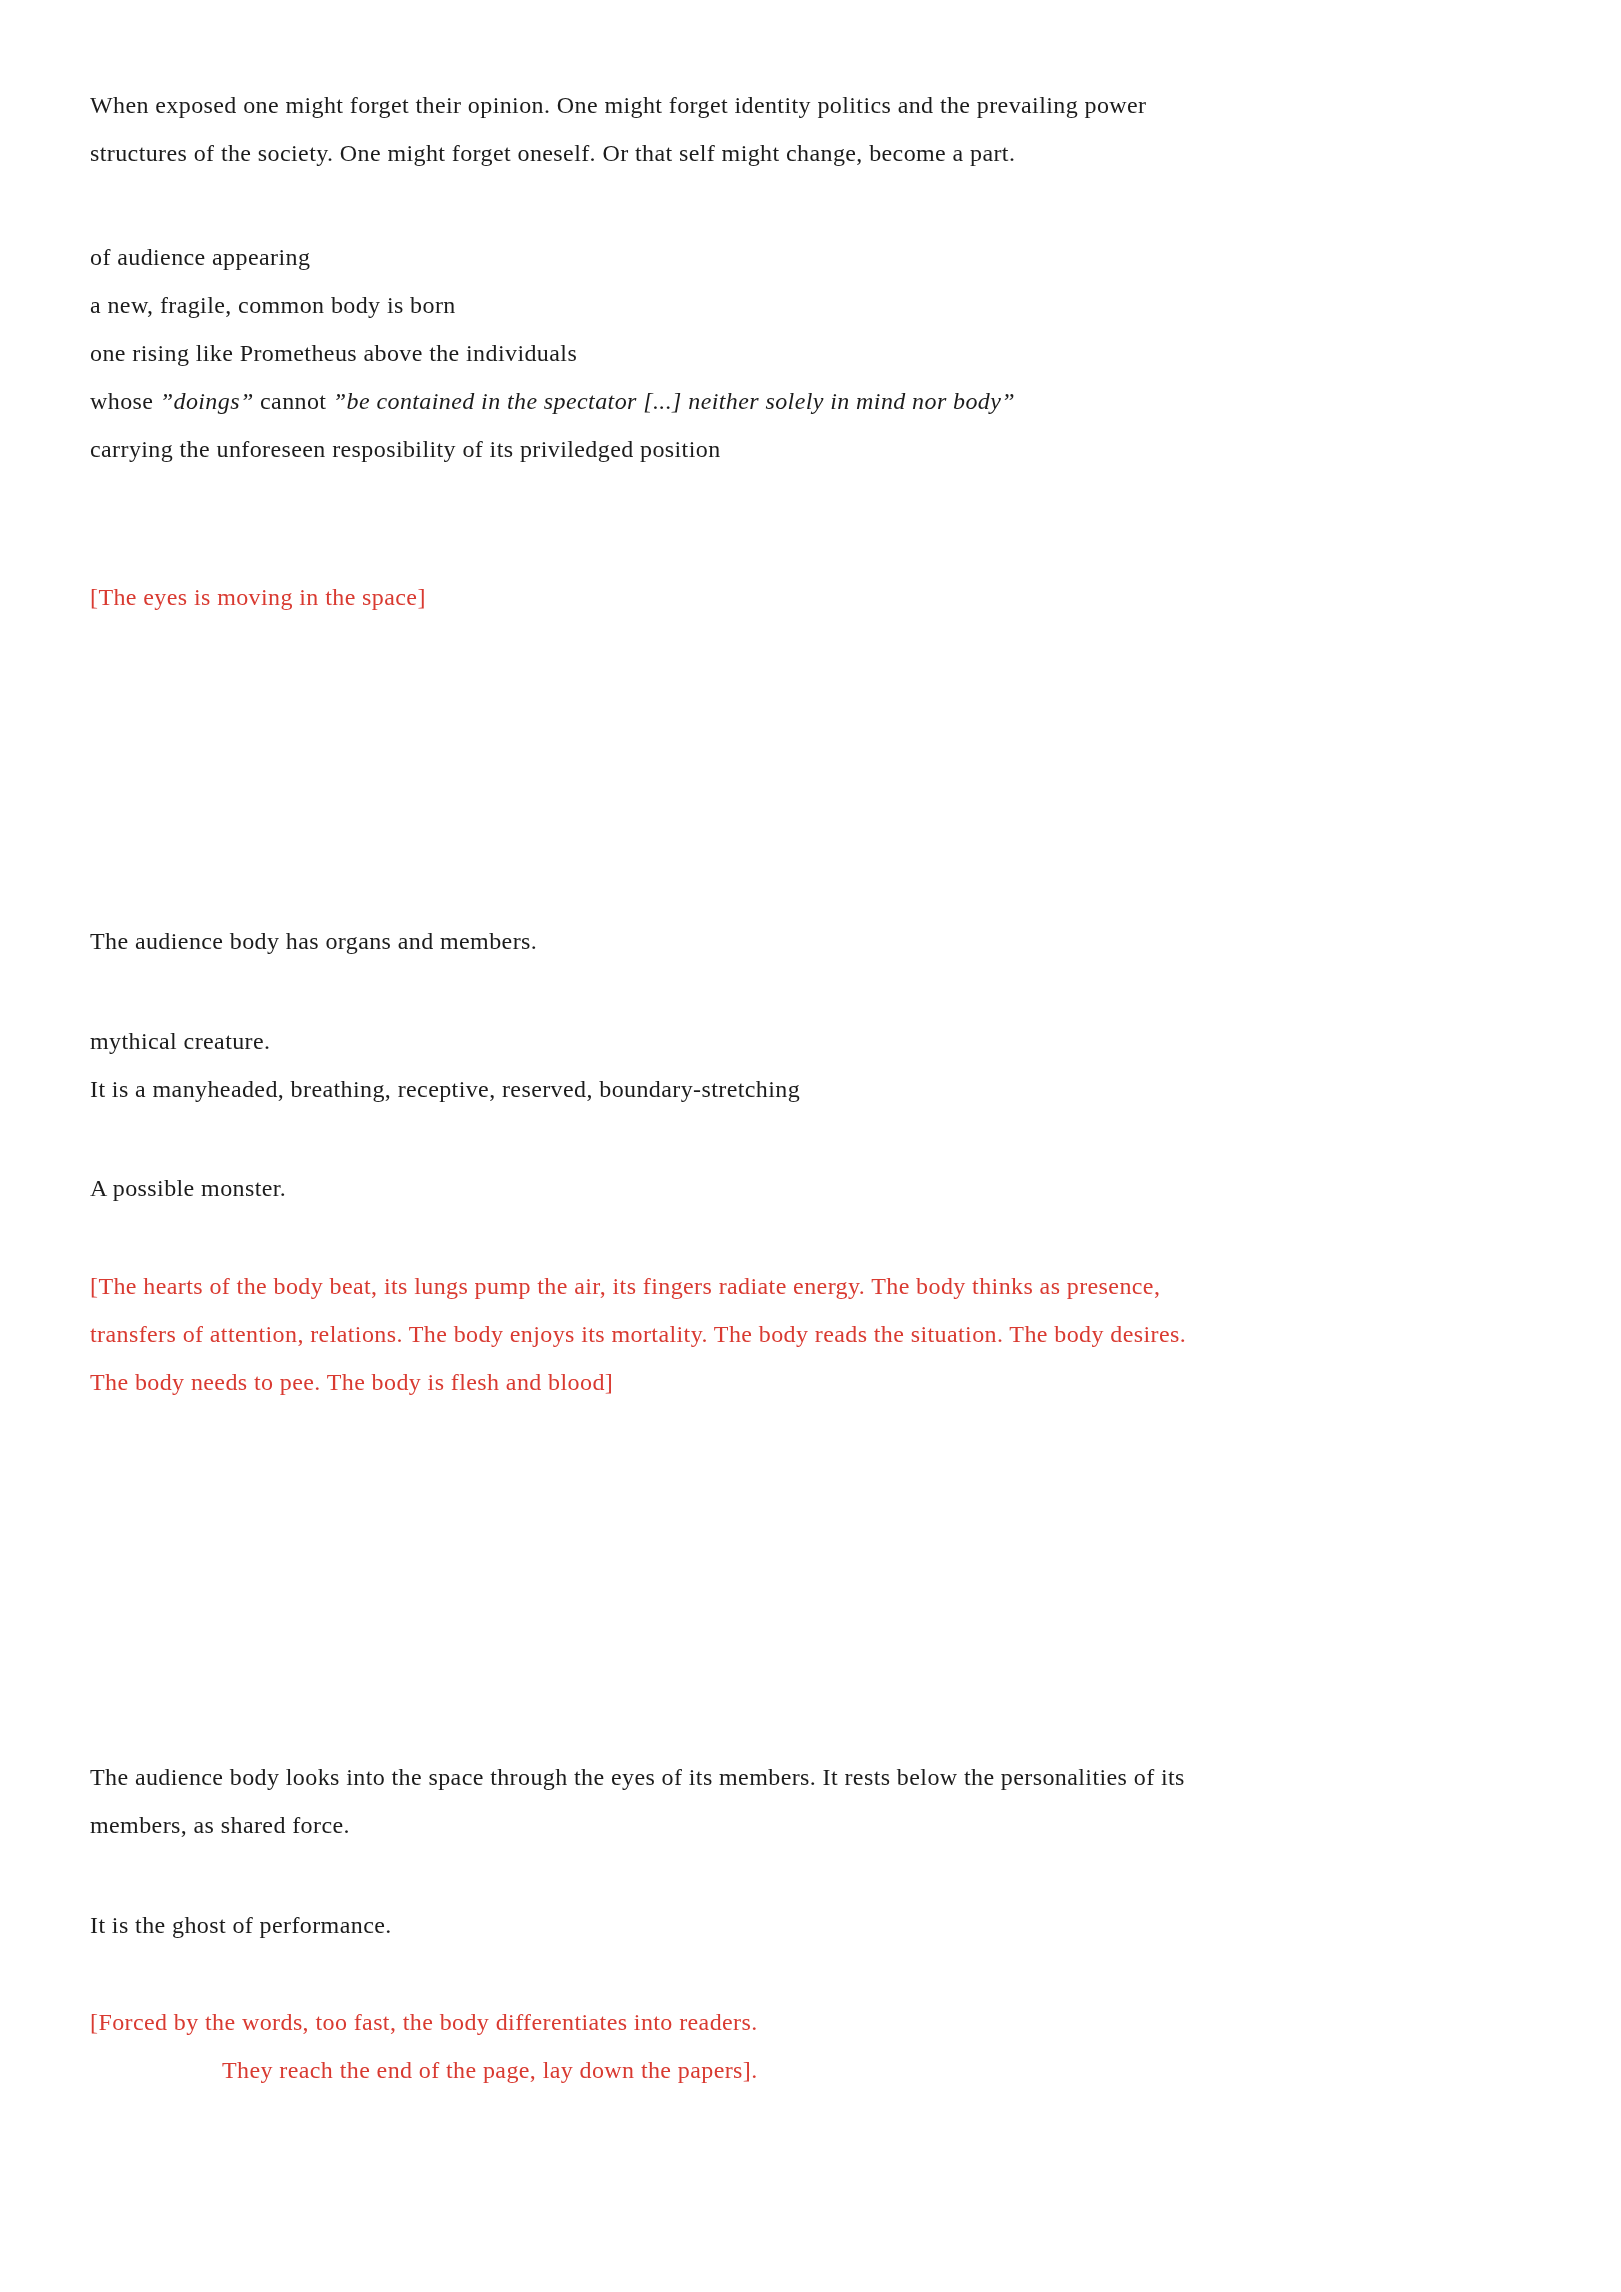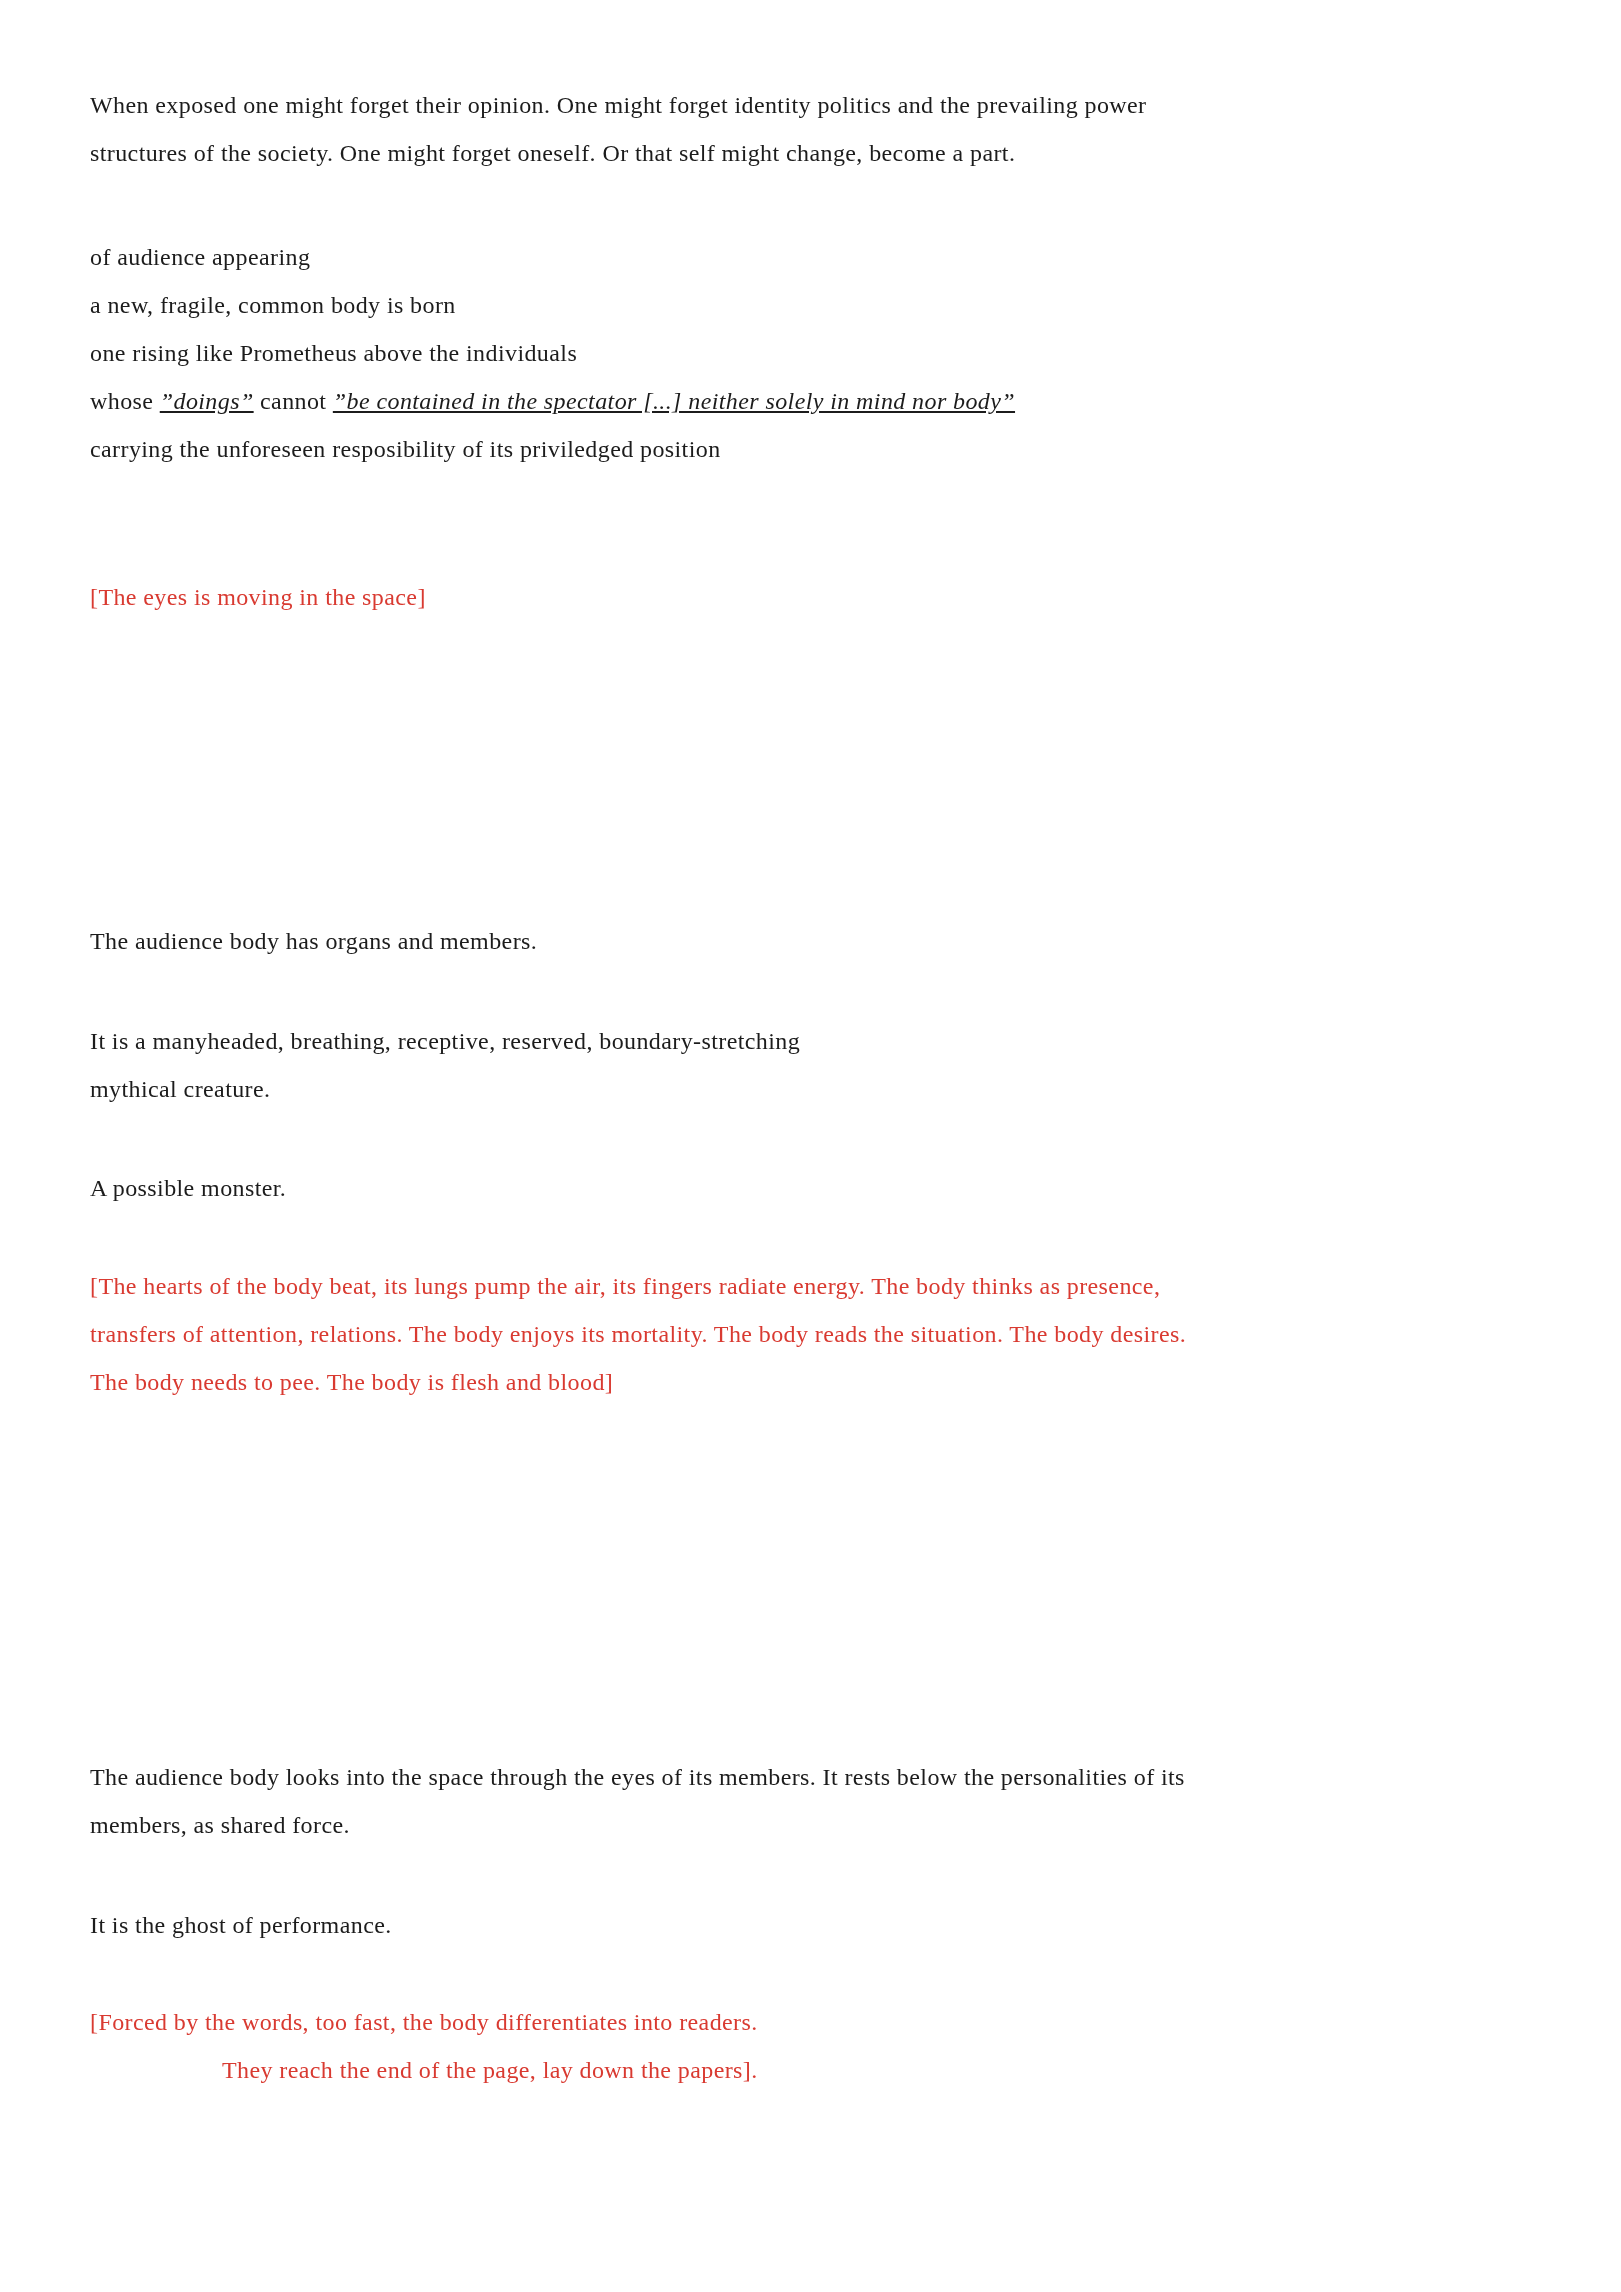--- a/index.html
+++ b/index.html
@@ -25,21 +25,20 @@
     white-space: nowrap;
   }
   .para.red {
     color: #d93a31;
   }
   .line {
     display: block;
   }
   .it {
     font-style: italic;
-    text-decoration: underline;
   }
 </style>
 </head>
 <body>
 
 <div class="page" style="background: rgb(255, 255, 255); color: rgb(28, 28, 28);">
 
   <div class="para" style="top:81px">
     <span class="line">When exposed one might forget their opinion. One might forget identity politics and the prevailing power</span>
     <span class="line">structures of the society. One might forget oneself. Or that self might change, become a part.</span>
@@ -55,22 +54,22 @@
 
   <div class="para red" style="top: 573px; color: rgb(217, 58, 49);">
     <span class="line">[The eyes is moving in the space]</span>
   </div>
 
   <div class="para" style="top:917px">
     <span class="line">The audience body has organs and members.</span>
   </div>
 
   <div class="para" style="top:1017px">
+    <span class="line">mythical creature.</span>
     <span class="line">It is a manyheaded, breathing, receptive, reserved, boundary-stretching</span>
-    <span class="line">mythical creature.</span>
   </div>
 
   <div class="para" style="top:1164px">
     <span class="line">A possible monster.</span>
   </div>
 
   <div class="para red" style="top: 1262px; color: rgb(217, 58, 49);">
     <span class="line">[The hearts of the body beat, its lungs pump the air, its fingers radiate energy. The body thinks as presence,</span>
     <span class="line">transfers of attention, relations. The body enjoys its mortality. The body reads the situation. The body desires.</span>
     <span class="line">The body needs to pee. The body is flesh and blood]</span>

